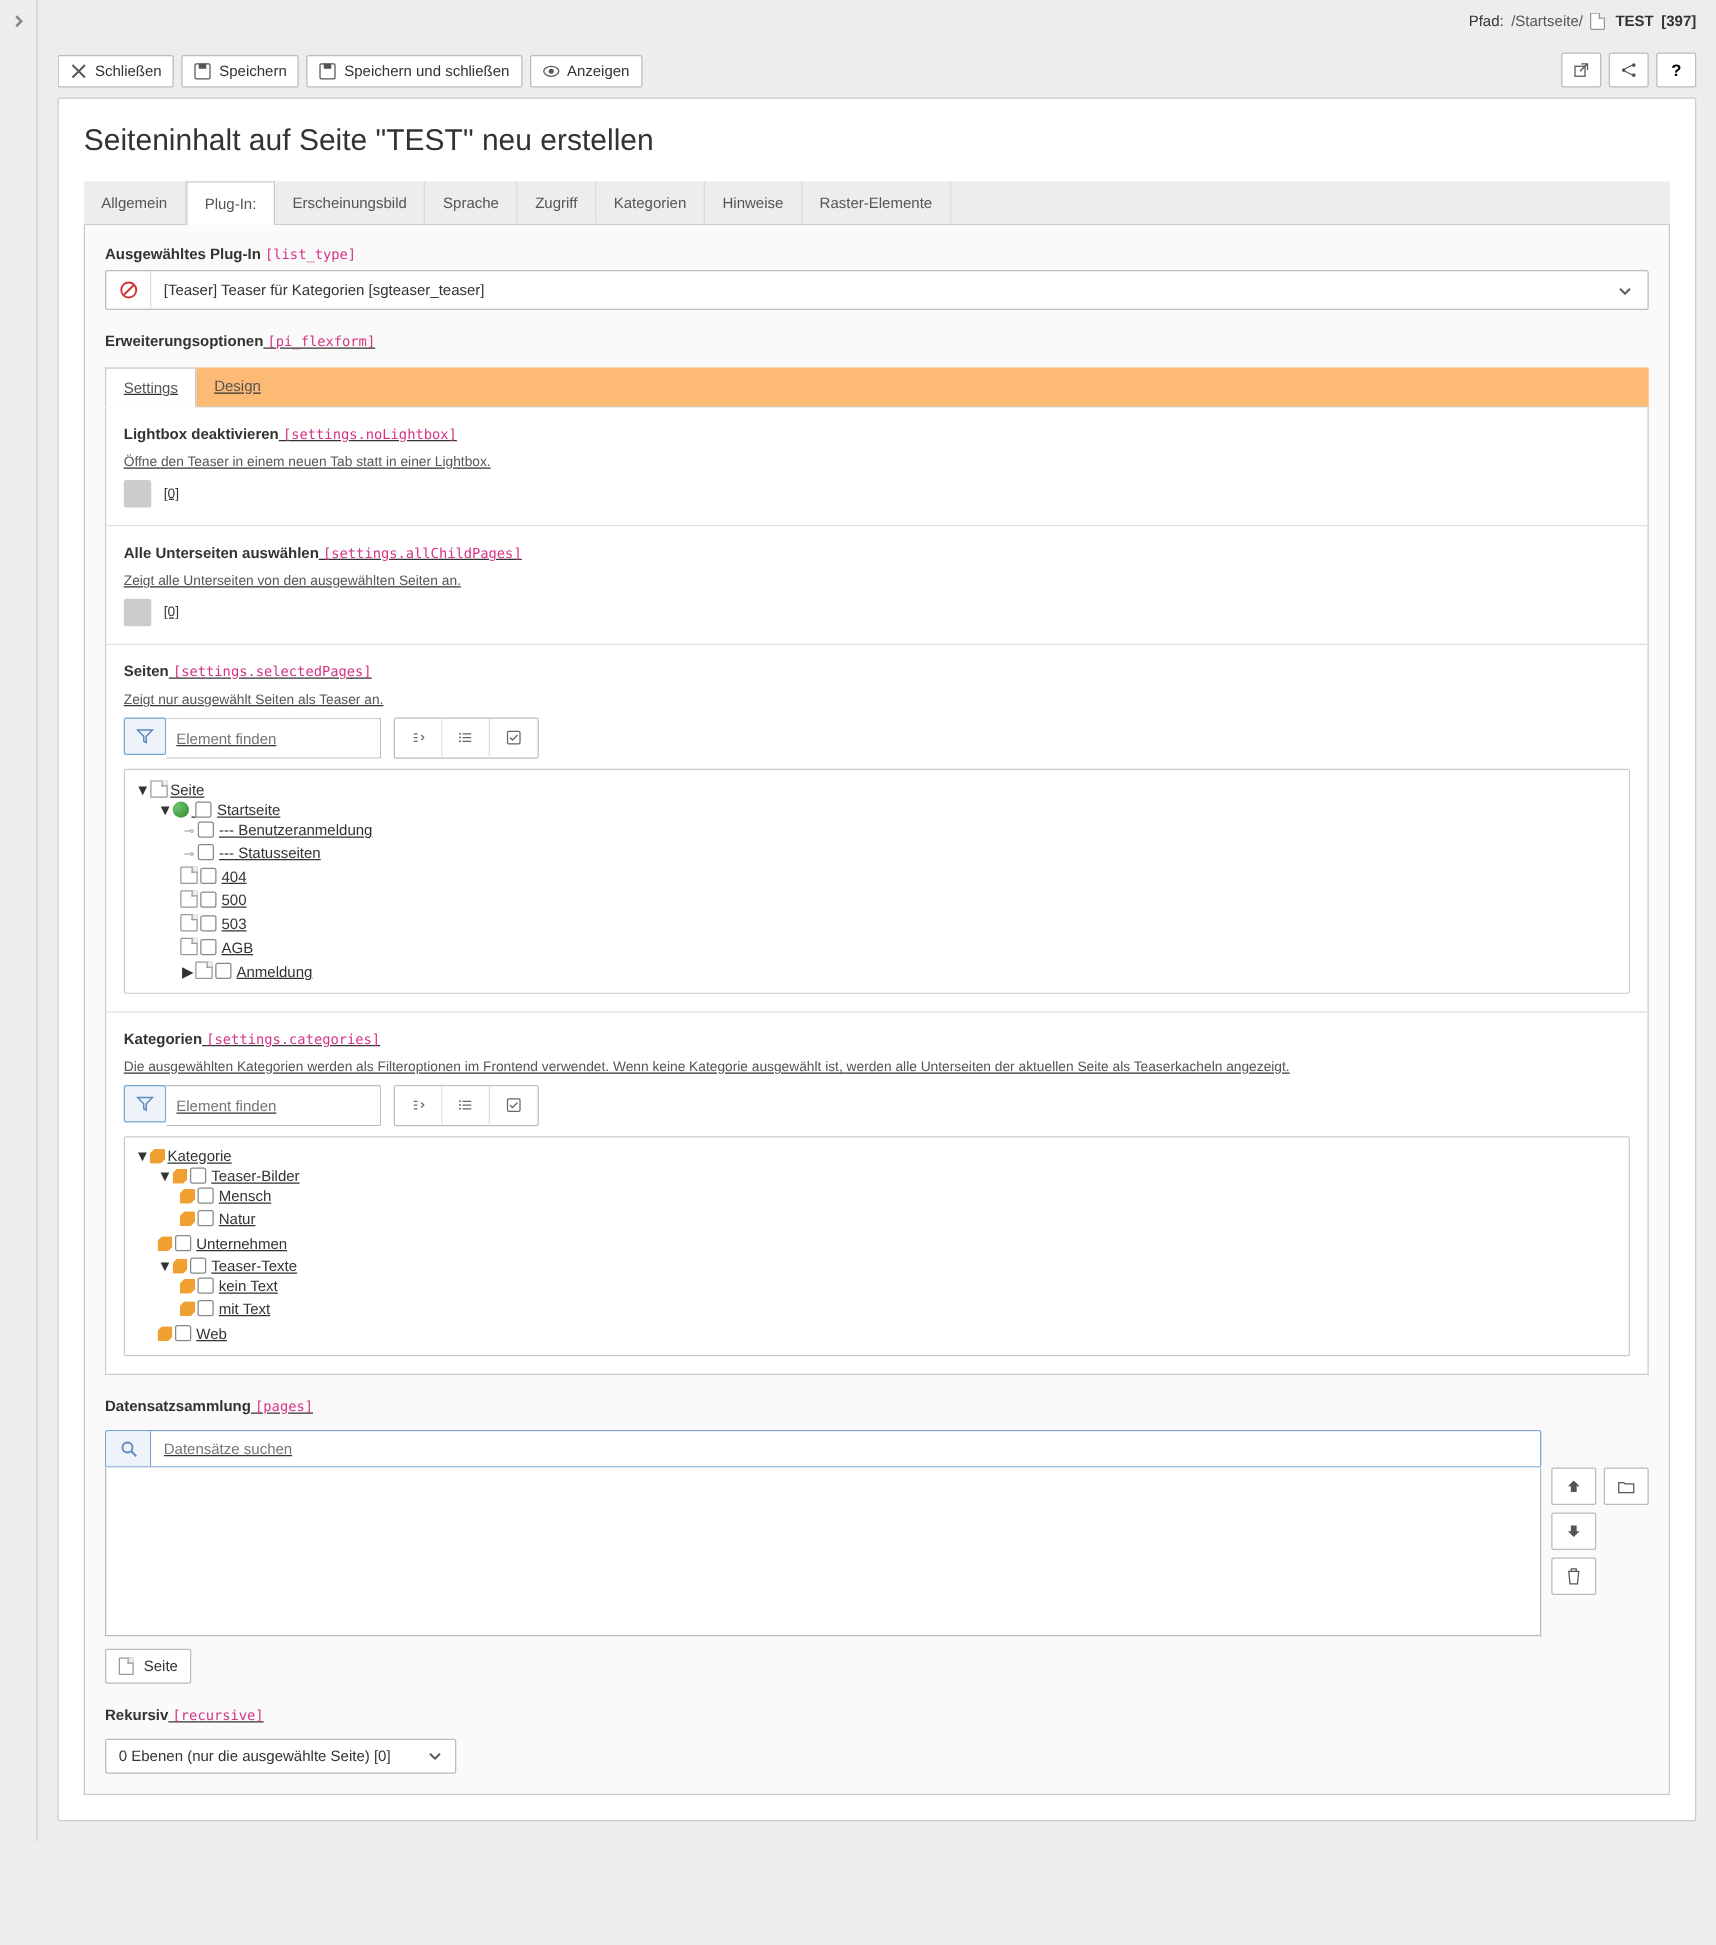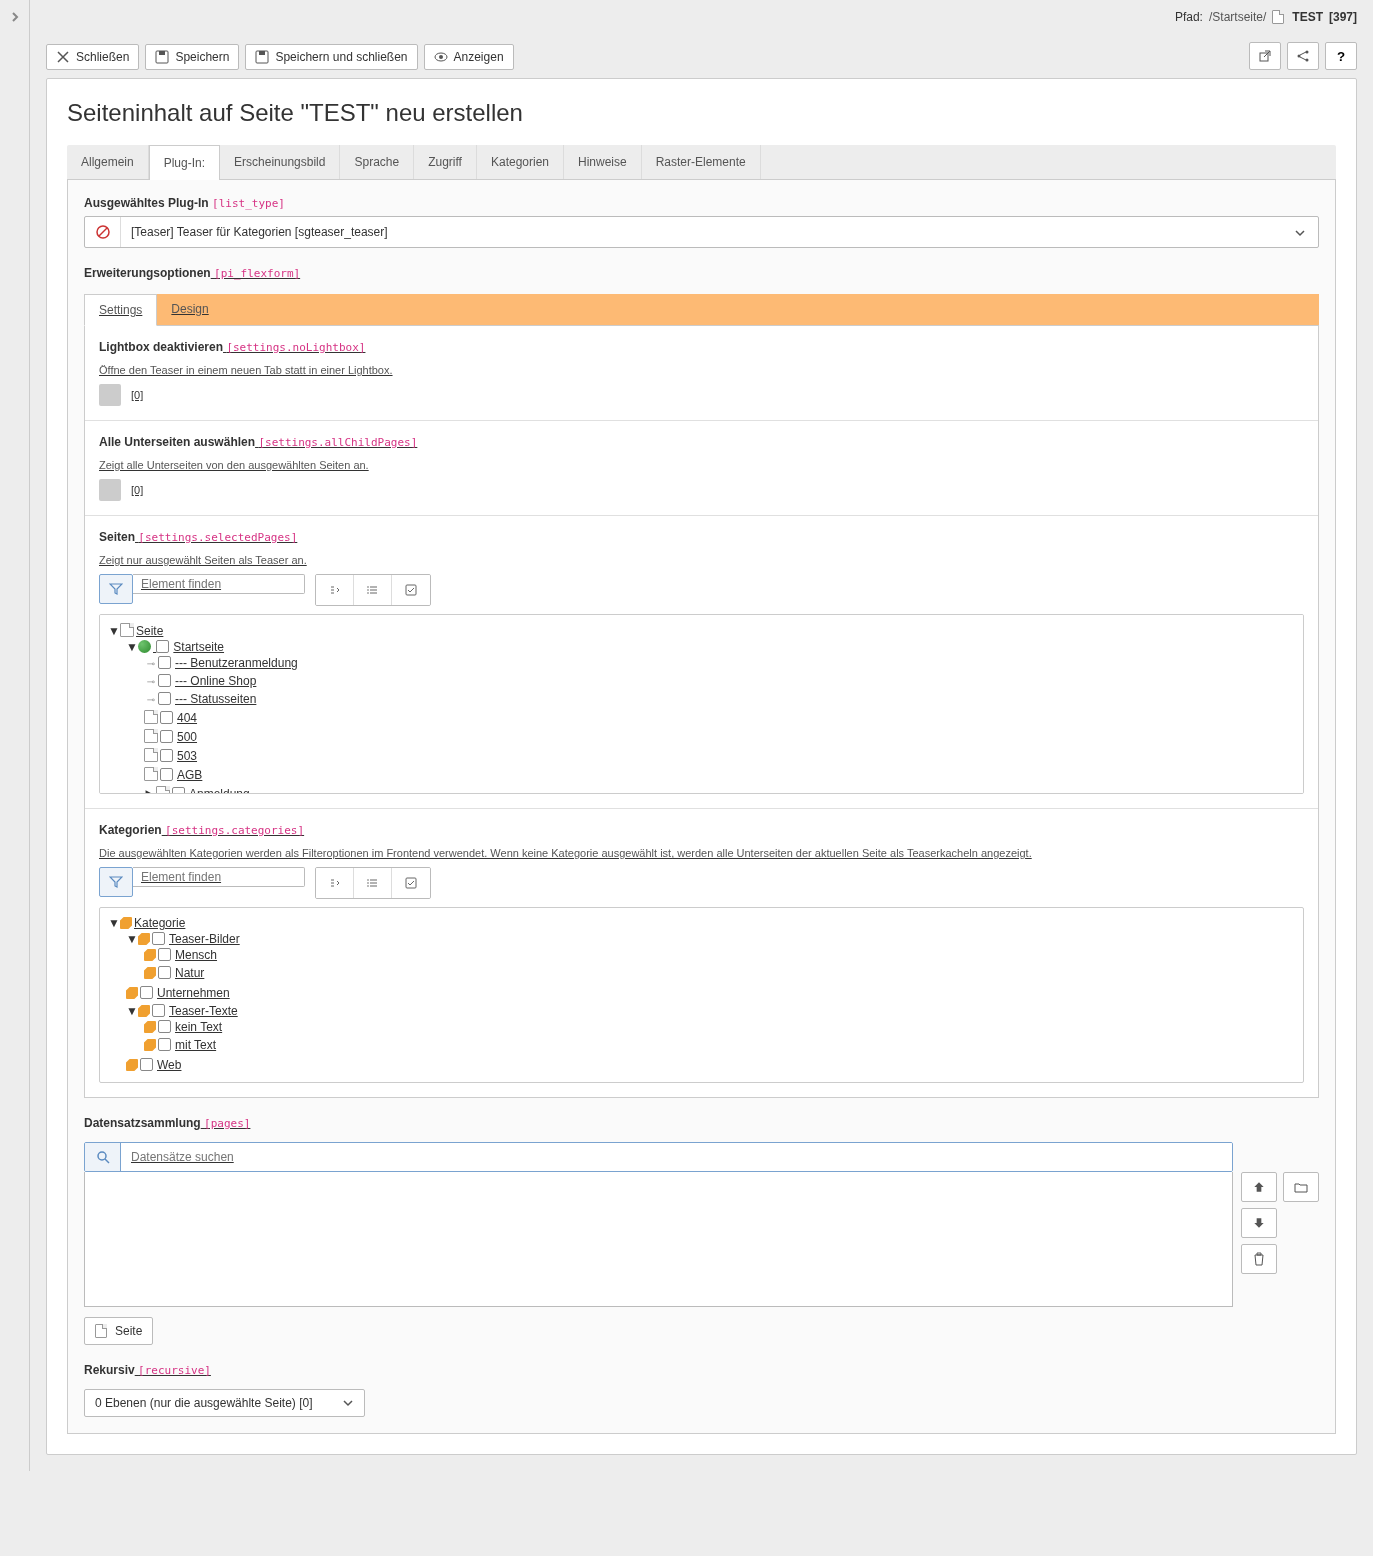--- a/index.html
+++ b/index.html
@@ -49,21 +49,21 @@
 .settings-group { padding: 14px; border-bottom: 1px solid #e0e0e0; }
 .settings-group:last-child { border-bottom: none; }
 .help-text { color: #555; font-size: 11px; margin: 4px 0 8px 0; }
 .checkbox-row { display: flex; align-items: center; gap: 10px; }
 .fake-checkbox { width: 22px; height: 22px; background: #ccc; border-radius: 2px; cursor: pointer; }
 .checkbox-val { font-size: 11px; }
 
 .filter-row { display: flex; gap: 6px; margin: 8px 0; }
 .filter-btn { width: 34px; height: 30px; border: 1px solid #bbb; background: #fff; display: inline-flex; align-items: center; justify-content: center; cursor: pointer; border-radius: 2px; }
 .filter-btn.active { background: #eef3f9; border-color: #7aa3d0; }
-.filter-input { flex: 0 0 160px; border: 1px solid #bbb; border-left: none; height: 20px; padding: 0 8px; font-size: 12px; border-radius: 0 2px 2px 0; margin-left: -6px; }
+.filter-input { flex: 0 0 160px; border: 1px solid #bbb; border-left: none; height: 33px; padding: 0 8px; font-size: 12px; border-radius: 0 2px 2px 0; margin-left: -6px; }
 .filter-btn-group { display: flex; border: 1px solid #bbb; border-radius: 2px; overflow: hidden; margin-left: 4px; }
 .filter-btn-group .fb { width: 38px; height: 30px; display: inline-flex; align-items: center; justify-content: center; border-right: 1px solid #ddd; background: #fff; cursor: pointer; }
 .filter-btn-group .fb:last-child { border-right: none; }
 
 .tree { border: 1px solid #ccc; border-radius: 2px; background: #fff; padding: 6px 4px; max-height: 180px; overflow-y: auto; font-size: 12px; }
 .tree ul { list-style: none; padding-left: 18px; }
 .tree > ul { padding-left: 4px; }
 .tree li { padding: 2px 0; white-space: nowrap; }
 .tree .toggle { display: inline-block; width: 12px; text-align: center; cursor: pointer; user-select: none; }
 .tree .ticon { display: inline-block; width: 14px; text-align: center; margin-right: 2px; }
@@ -258,21 +258,20 @@
                   </div>
                 </div>
 
                 <div class="tree">
                   <ul>
                     <li><span class="toggle">▼</span><span class="pagei ticon"></span><span>Seite</span>
                       <ul>
                         <li><span class="toggle">▼</span><span class="globe"></span> <span class="tcb"></span><span>Startseite</span>
                           <ul>
                             <li><span class="sep">⊸</span><span class="tcb"></span><span>--- Benutzeranmeldung</span></li>
-                            <li><span class="sep">⊸</span><span class="tcb"></span><span>--- Online Shop</span></li>
                             <li><span class="sep">⊸</span><span class="tcb"></span><span>--- Statusseiten</span></li>
                             <li><span class="pagei ticon"></span><span class="tcb"></span><span>404</span></li>
                             <li><span class="pagei ticon"></span><span class="tcb"></span><span>500</span></li>
                             <li><span class="pagei ticon"></span><span class="tcb"></span><span>503</span></li>
                             <li><span class="pagei ticon"></span><span class="tcb"></span><span>AGB</span></li>
                             <li><span class="toggle">▶</span><span class="pagei ticon"></span><span class="tcb"></span><span>Anmeldung</span></li>
                           </ul>
                         </li>
                       </ul>
                     </li>

